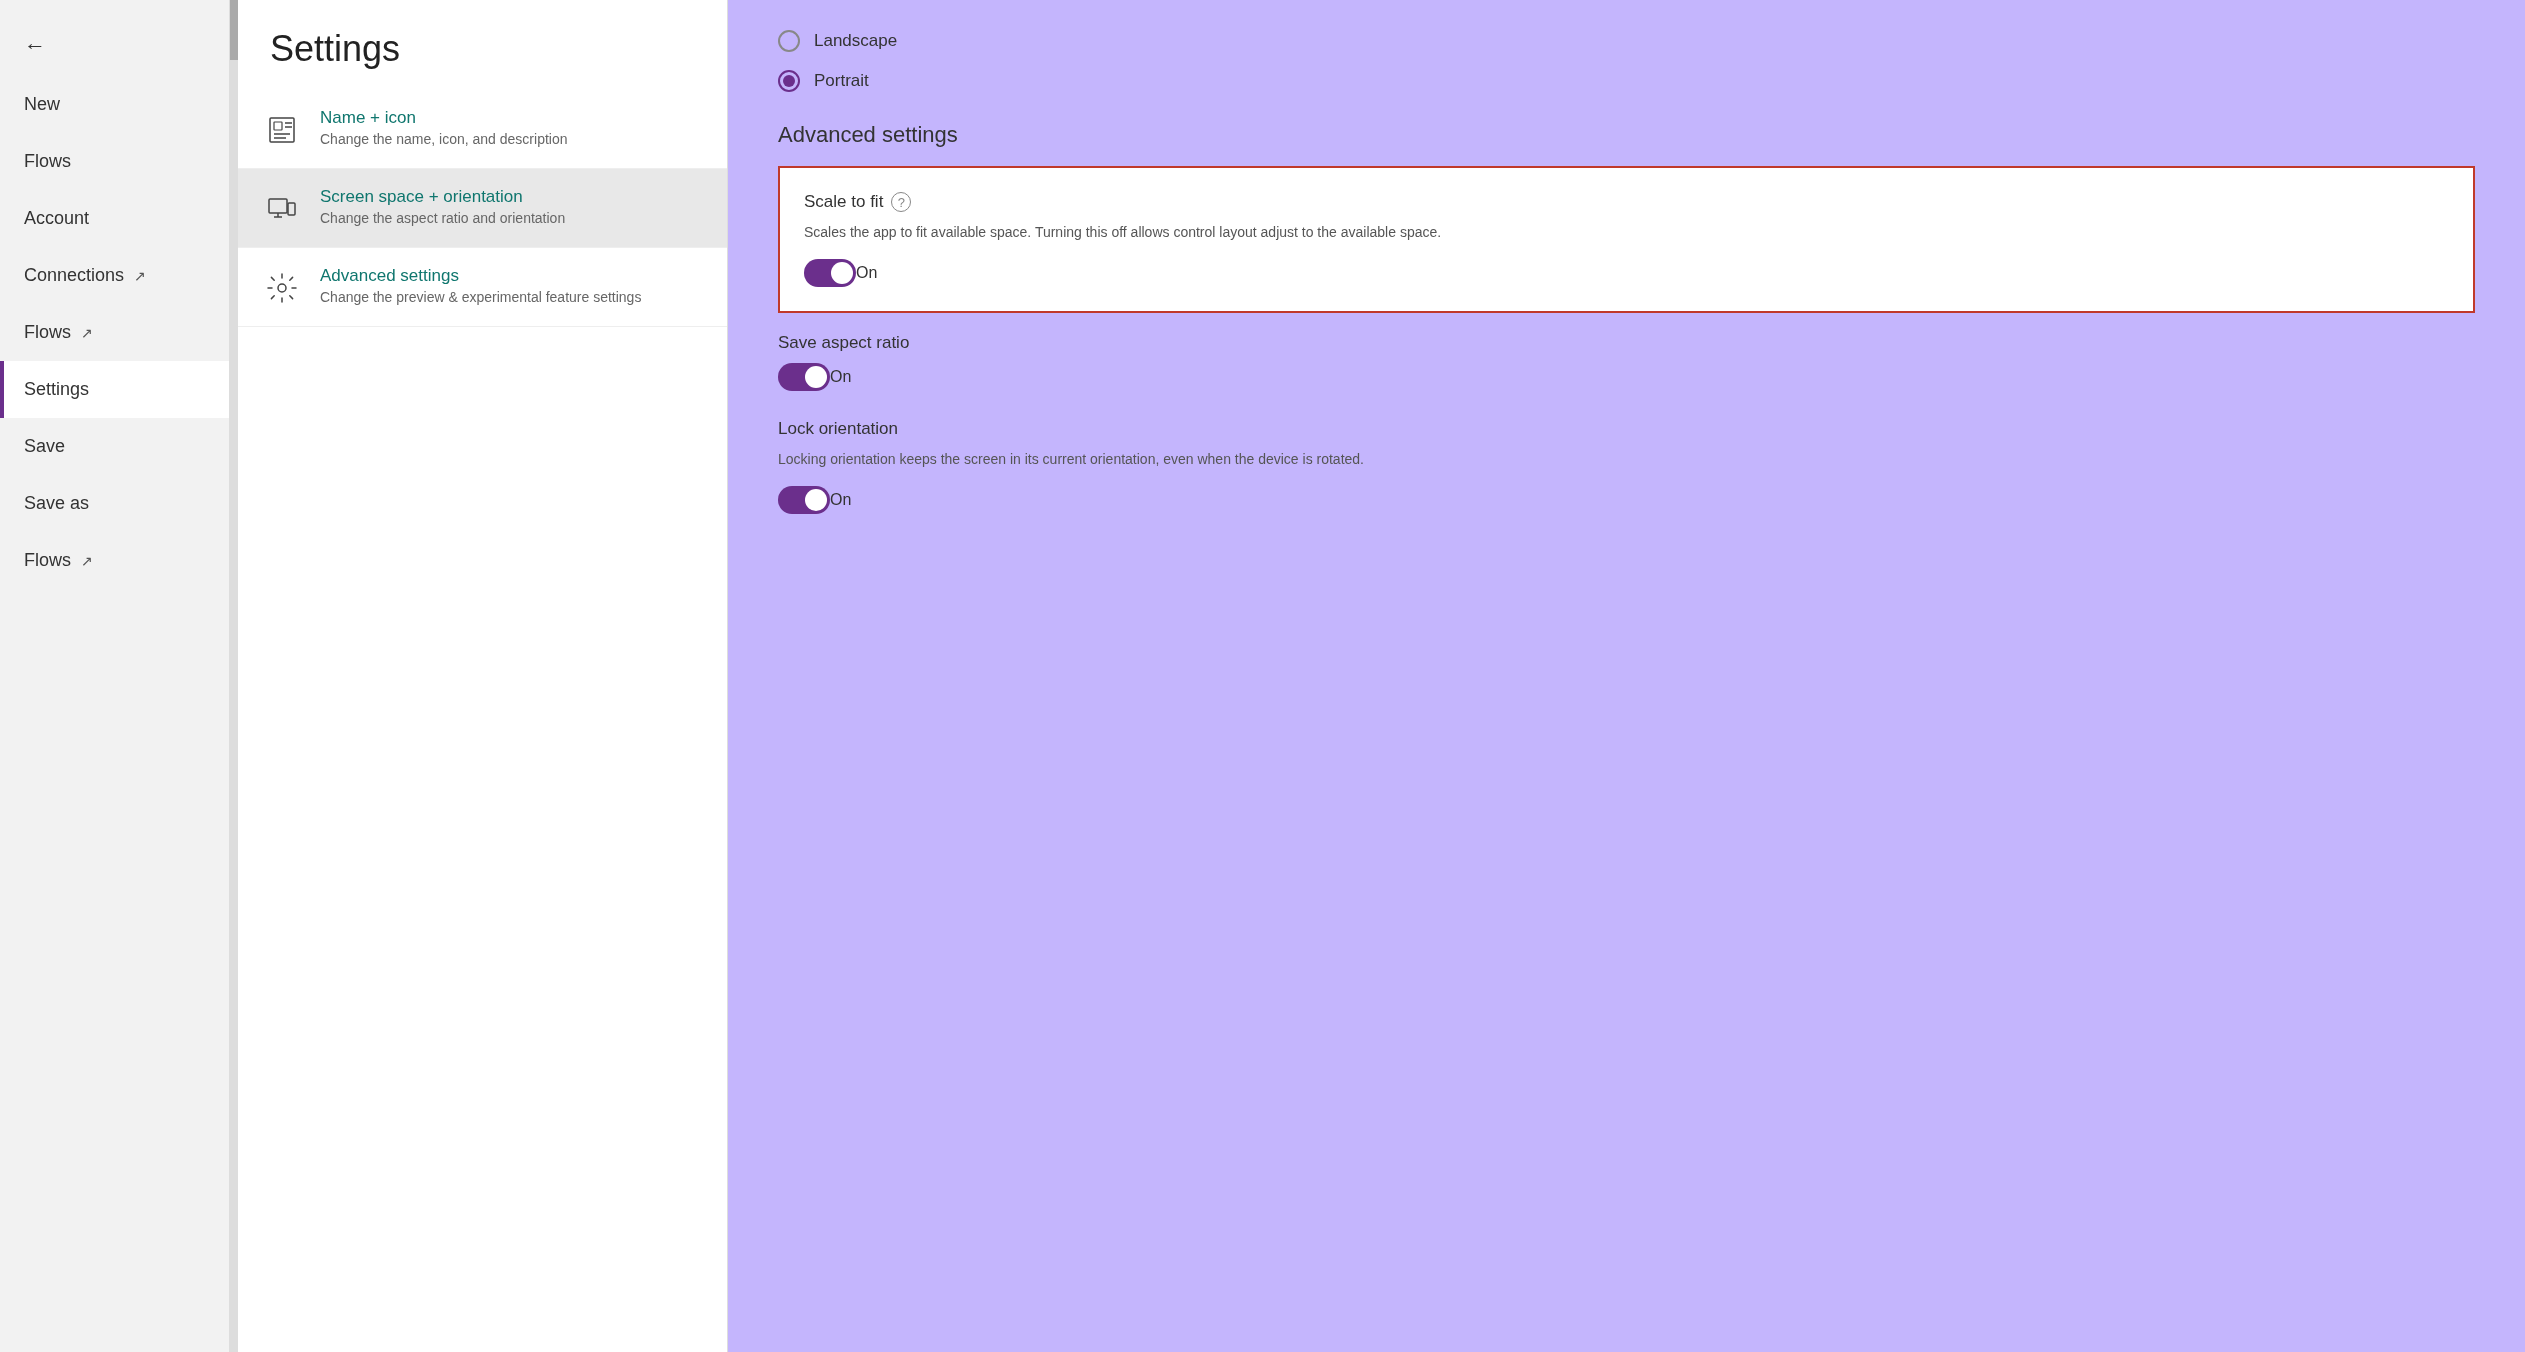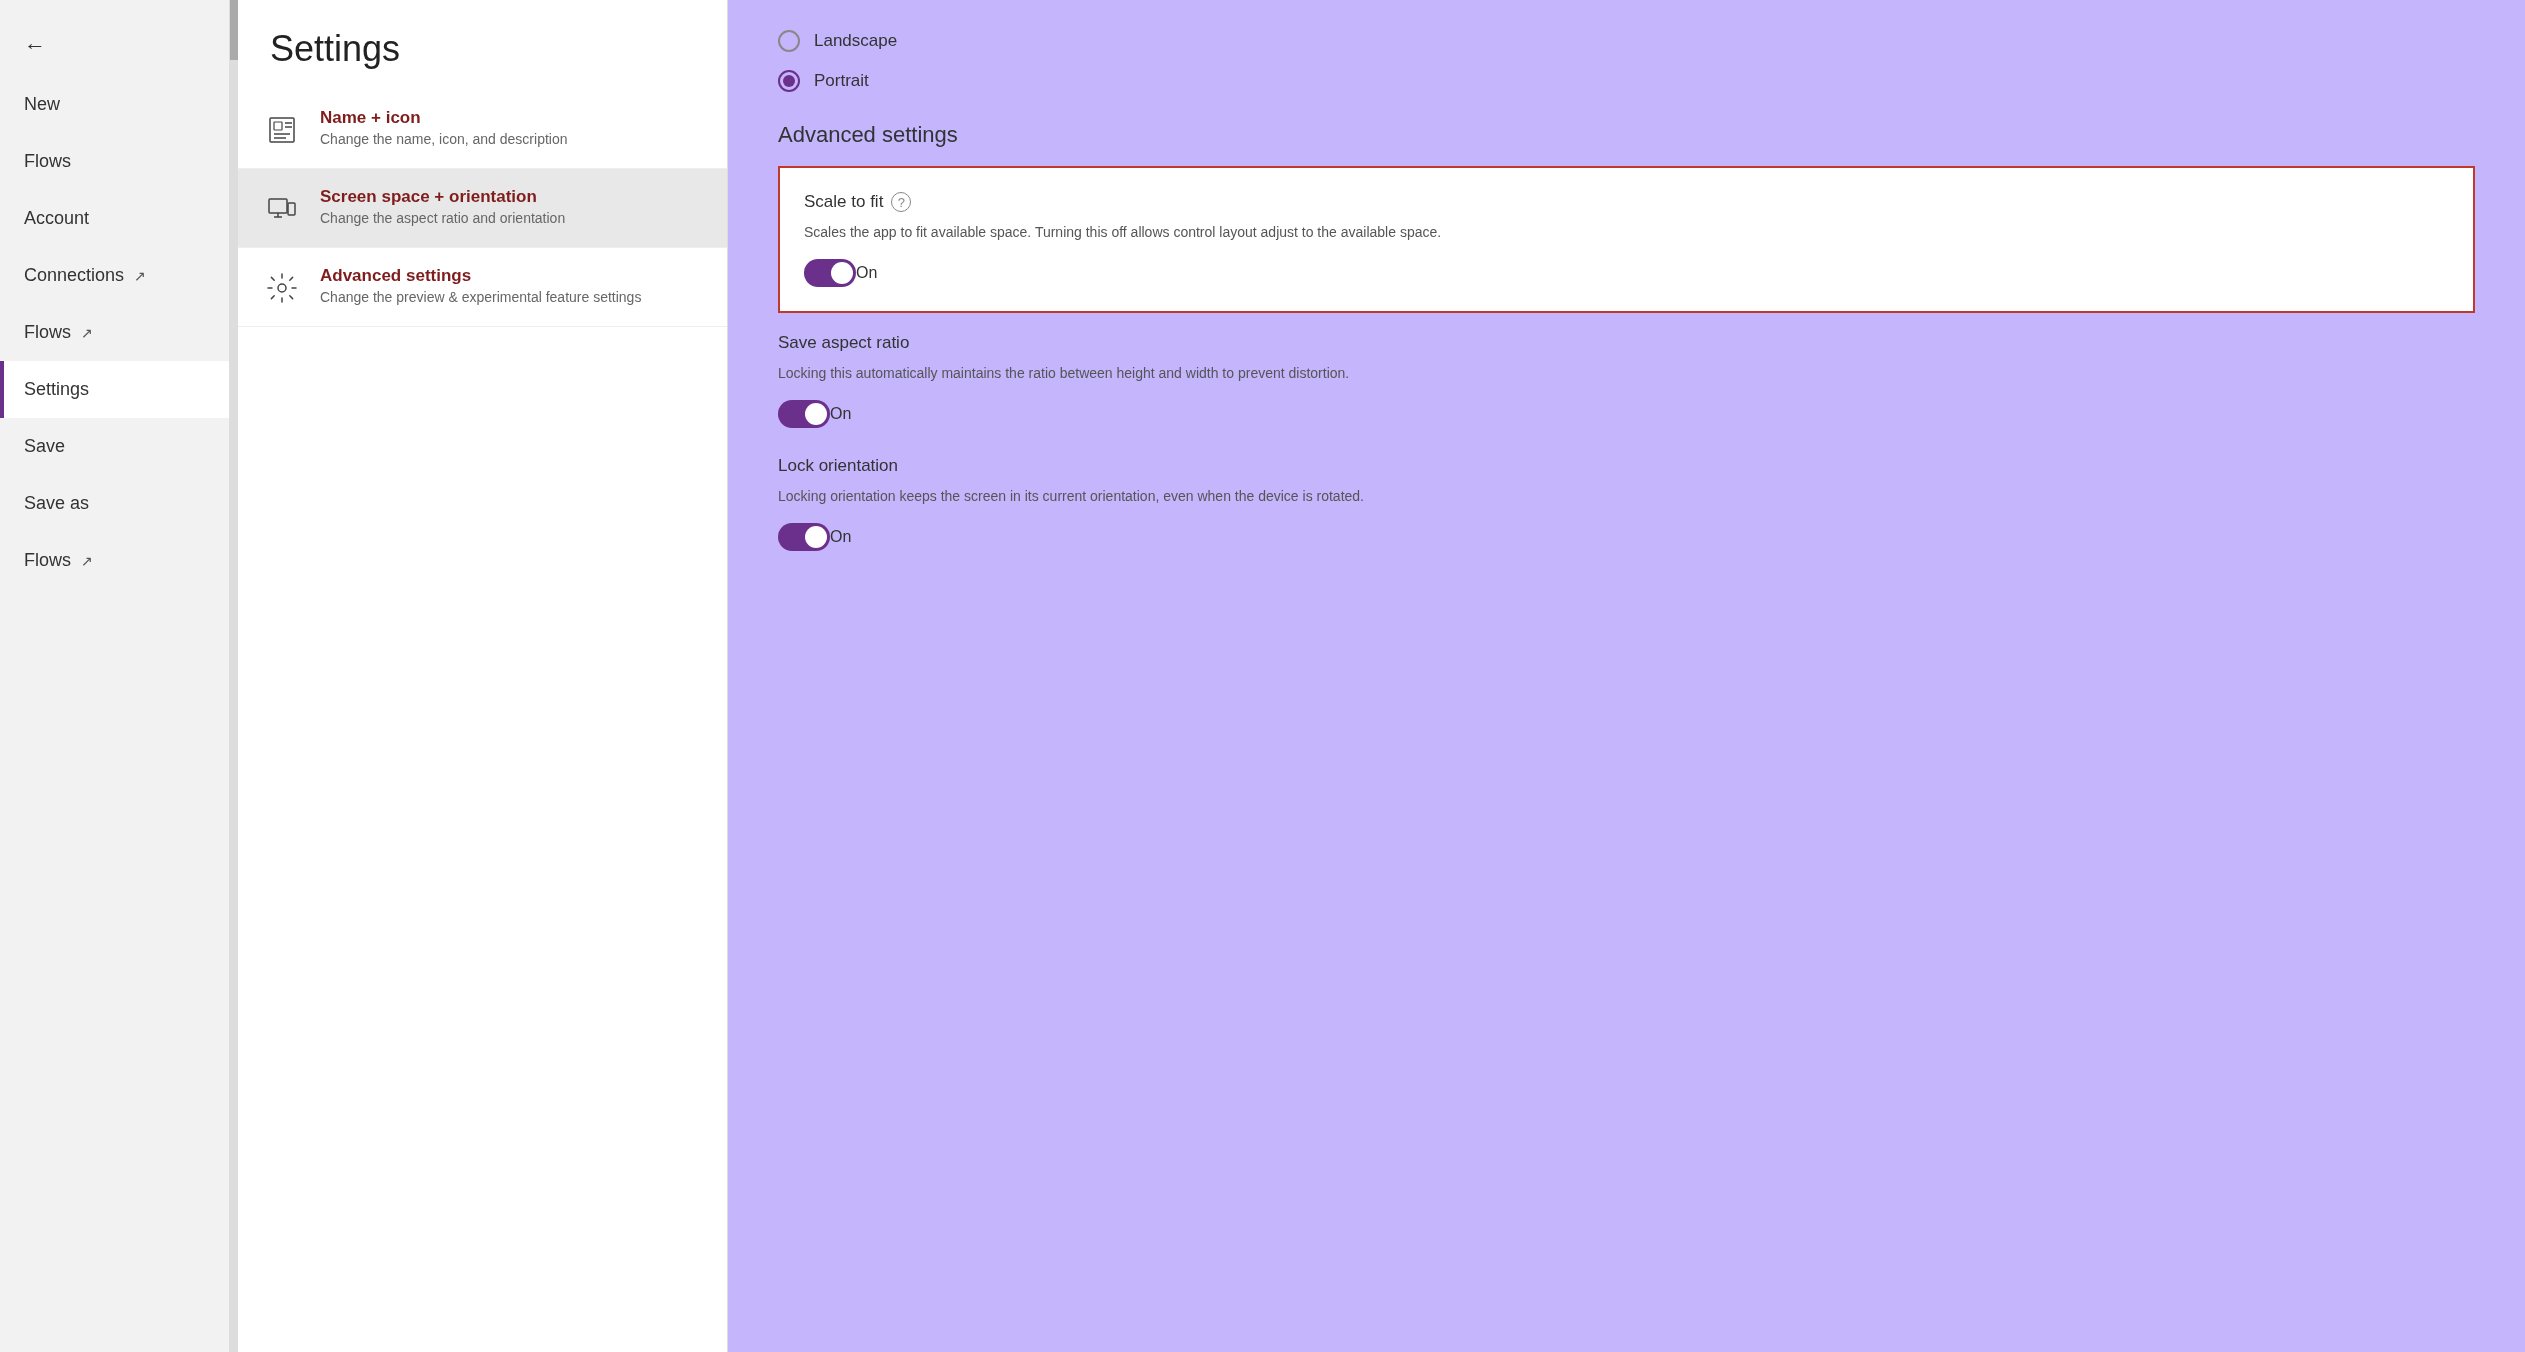--- a/index.html
+++ b/index.html
@@ -127,22 +127,22 @@
       stroke-width: 1.5;
     }
 
     .settings-menu-text {
       display: flex;
       flex-direction: column;
     }
 
     .settings-menu-label {
       font-size: 17px;
-      color: #7f1d1d;
-      font-weight: 700;
+      color: #0f766e;
+      font-weight: 400;
     }
 
     .settings-menu-desc {
       font-size: 14px;
       color: #666;
       margin-top: 3px;
     }
 
     
     .content-area {
@@ -391,21 +391,20 @@
         <div class="knob"></div>
       </div>
       <span class="toggle-label">On</span>
     </div>
   </div>
 
   <div class="setting-section">
     <div class="setting-row-title">
       <span>Save aspect ratio</span>
     </div>
-    <div class="setting-desc">Locking this automatically maintains the ratio between height and width to prevent distortion.</div>
     <div class="toggle-row">
       <div class="toggle">
         <div class="knob"></div>
       </div>
       <span class="toggle-label">On</span>
     </div>
   </div>
 
   <div class="setting-section">
     <div class="setting-row-title">

